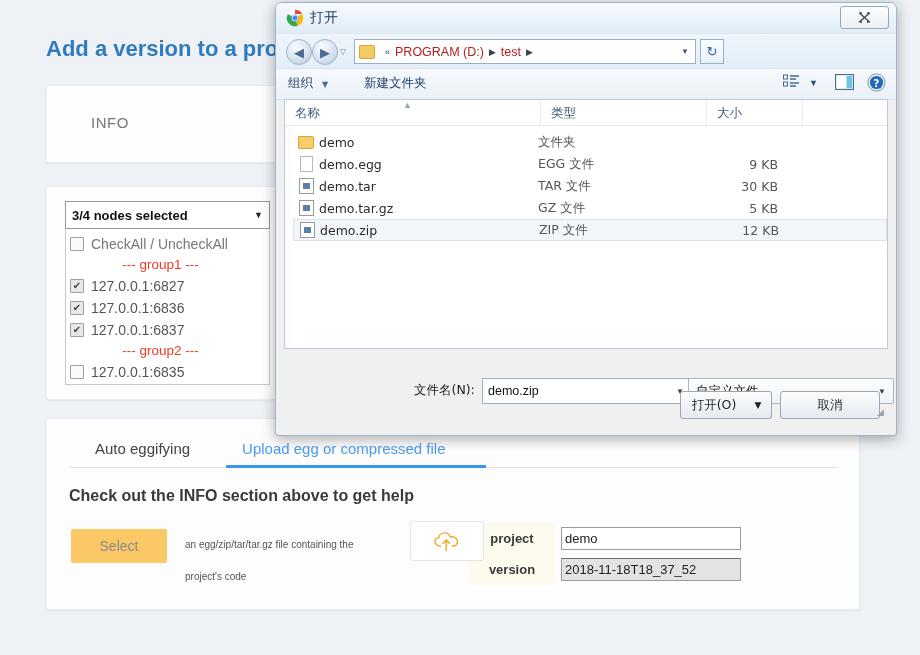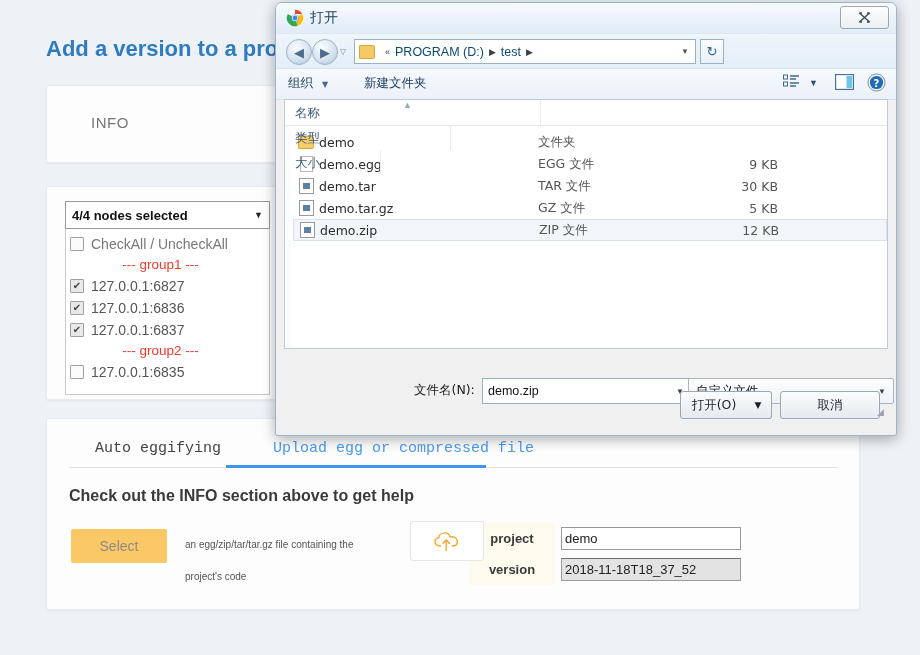--- a/index.html
+++ b/index.html
@@ -34,40 +34,40 @@
   .ms{position:absolute;left:18px;top:14px;width:205px;}
   .ms-head{
     border:1px solid #999;background:#fff;height:26px;
     display:flex;align-items:center;padding:0 6px;
     font-size:13px;font-weight:bold;color:#111;
   }
   .ms-head .cap{flex:1;}
   .ms-head .car{font-size:9px;color:#222;}
   .ms-list{
     border:1px solid #c8c8c8;border-top:none;background:#fff;
-    padding:4px 0 11px 0;
+    padding:4px 0 1px 0;
   }
   .ms-row{display:flex;align-items:center;height:22px;padding:0 4px;}
   .ms-row .bx{
     width:12px;height:12px;border:1px solid #a0a0a0;background:#fafafa;
     margin-right:7px;flex:none;border-radius:1px;
     display:flex;align-items:center;justify-content:center;
     font-size:10px;color:#444;line-height:1;
   }
   .ms-row .bx.on{background:#e8e8e8;}
   .ms-row .tx{font-size:14px;color:#555;white-space:nowrap;}
   .ms-row.all .tx{color:#777;}
   .ms-grp{
     text-align:center;color:#f0392b;font-size:13.5px;
     height:20px;line-height:20px;padding-right:14px;
   }
 
   
   .tabs{position:absolute;left:22px;top:12px;width:768px;}
-  .tabrow{display:flex;align-items:flex-end;height:36px;font-family:Liberation Mono, monospace;}
+  .tabrow{display:flex;align-items:flex-end;height:36px;}
   .tab{
     padding:0 26px;height:36px;line-height:36px;
     font-size:15px;color:#444;white-space:nowrap;
   }
   .tab.act{color:#4a9cf2;}
   .tab-underline{position:absolute;left:0;top:36px;width:768px;height:1px;background:#e2e2e2;}
   .tab-active-bar{position:absolute;left:157px;top:34px;width:260px;height:3px;background:#3d95f0;}
 
   .helphead{
     position:absolute;left:22px;top:68px;
@@ -150,21 +150,21 @@
   }
   .addr{
     position:absolute;left:78px;top:5px;right:200px;height:23px;
     background:#fff;border:1px solid #9cb0c4;
     display:flex;align-items:center;padding:0 4px;
   }
   .addr .fld{
     width:14px;height:12px;background:#f3ca63;border:1px solid #d9a63c;
     border-radius:1px 2px 2px 1px;margin-right:5px;flex:none;
   }
-  .addr .crumb{font-size:12.5px;color:#0c4a6e;white-space:nowrap;}
+  .addr .crumb{font-size:12.5px;color:#b91c1c;white-space:nowrap;}
   .addr .sep{color:#38404a;font-size:9px;margin:0 5px;}
   .addr .acar{position:absolute;right:6px;font-size:8px;color:#41566b;}
   .refresh{
     position:absolute;right:172px;top:5px;width:22px;height:23px;
     border:1px solid #9cb0c4;background:linear-gradient(180deg,#fbfdff,#e9f0f7);
     display:flex;align-items:center;justify-content:center;
     color:#2f6aa5;font-size:13px;cursor:pointer;
   }
   .search{
     position:absolute;right:8px;top:5px;width:158px;height:23px;
@@ -191,21 +191,21 @@
   .cmd-new{left:88px;}
   .cmdicon{position:absolute;top:5px;cursor:pointer;}
 
   .body{
     position:absolute;left:8px;top:96px;right:8px;height:248px;
     background:#fff;border:1px solid #bdcbd8;overflow:hidden;
   }
   .bodyleft{position:absolute;left:0;top:0;width:6px;height:100%;background:#fafcfe;}
   .colhdr{
     height:25px;display:flex;align-items:flex-start;
-    background:#fff;border-bottom:1px solid #e2e7ec;position:relative;flex-direction:column;
+    background:#fff;border-bottom:1px solid #e2e7ec;position:relative;
   }
   .colhdr .ch{
     font-size:12.5px;color:#3c5a78;padding-left:10px;
     height:25px;line-height:25px;
     font-family:"DejaVu Sans",sans-serif;
   }
   .ch-name{width:245px;border-right:1px solid #e8ecf0;}
   .ch-type{width:155px;border-right:1px solid #e8ecf0;}
   .ch-size{width:85px;border-right:1px solid #e8ecf0;}
   .sortmark{
@@ -272,21 +272,21 @@
 
   <div class="page-title">Add a version to a project</div>
 
   <div class="card card-info">
     <div class="info-label">INFO</div>
   </div>
 
   <div class="card card-nodes">
     <div class="ms">
       <div class="ms-head">
-        <span class="cap">4/4 nodes selected</span>
+        <span class="cap">3/4 nodes selected</span>
         <span class="car">▼</span>
       </div>
       <div class="ms-list">
         <div class="ms-row all">
           <span class="bx"></span>
           <span class="tx">CheckAll / UncheckAll</span>
         </div>
         <div class="ms-grp">--- group1 ---</div>
         <div class="ms-row">
           <span class="bx on">✔</span>

